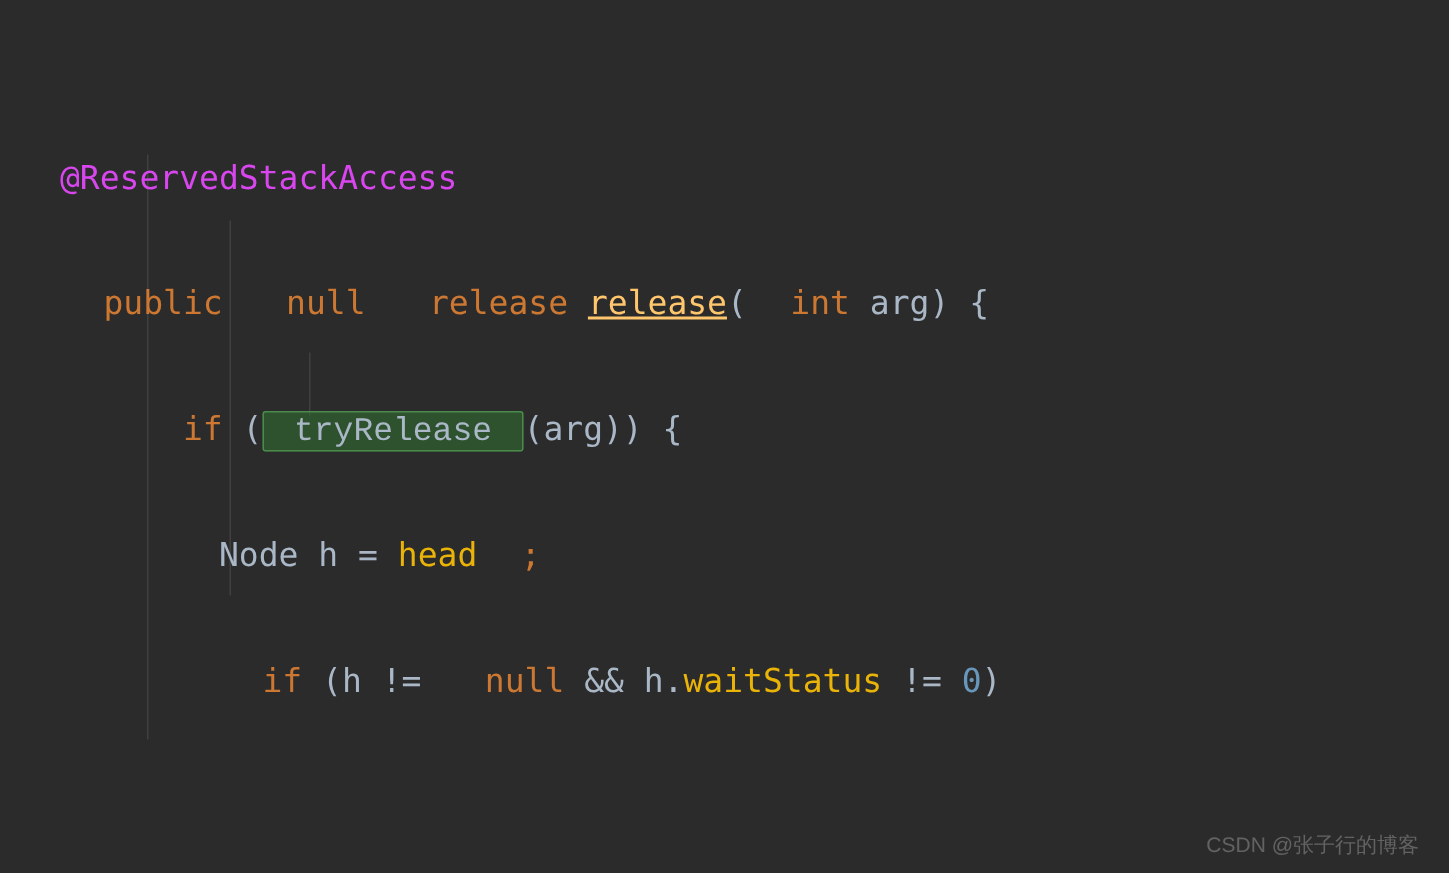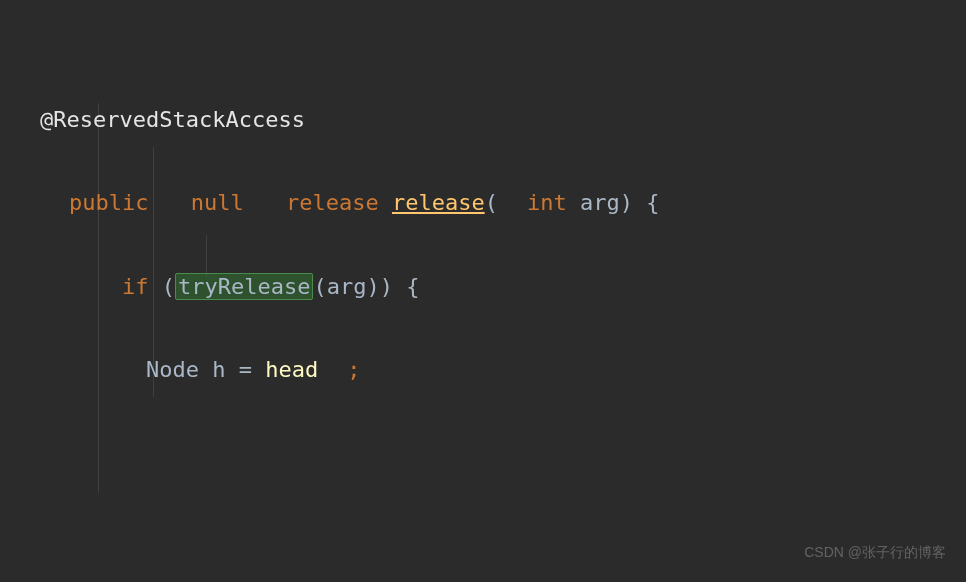--- a/index.html
+++ b/index.html
@@ -16,70 +16,72 @@
       color: #a9b7c6;
       width: 966px;
       height: 582px;
       overflow: hidden;
       position: relative;
     }
     .code-block {
       white-space: pre;
       position: relative;
     }
-    .annotation { color: #e5e5e5; }
+    .annotation { color: #d946ef; }
     .keyword { color: #cc7832; margin-left: 29px; }
     .method-decl { color: #ffc66d; text-decoration: underline; }
     .identifier { color: #a9b7c6; }
-    .field { color: #fef9c3; }
+    .field { color: #eab308; }
     .number { color: #6897bb; }
     .highlighted {
       background: rgba(50, 120, 50, 0.5);
       border: 1px solid #4a8a4a;
-      padding: 0px 2px;
+      padding: 0px 20px;
       border-radius: 2px;
+      font-family: Liberation Mono, monospace;
     }
     .line {
       display: block;
       position: relative;
     }
     .guide-wrapper {
       position: absolute;
       left: 0;
       top: 0;
       bottom: 0;
       pointer-events: none;
     }
     .vguide {
       position: absolute;
       width: 1px;
       background: #404040;
     }
     .watermark {
       position: absolute;
-      bottom: 16px;
+      bottom: 5px;
       right: 20px;
       font-size: 14px;
       color: rgba(200, 200, 200, 0.35);
       font-family: sans-serif;
       margin-left: 24px;
     }
   </style>
 </head>
 <body>
 
 <div class="code-block">
 <div class="guide-wrapper">
   <div class="vguide" style="left: 58px; top: 88px; height: 390px;"></div>
   <div class="vguide" style="left: 113px; top: 132px; height: 250px;"></div>
   <div class="vguide" style="left: 166px; top: 220px; height: 42px;"></div>
 </div>
 <span class="line"><span class="annotation">@ReservedStackAccess</span></span>
 <span class="line"><span class="keyword">public</span> <span class="keyword">null</span> <span class="keyword">release</span> <span class="method-decl">release</span><span class="identifier">(</span><span class="keyword">int</span> <span class="identifier">arg</span><span class="identifier">)</span><span class="identifier"> {</span></span>
 <span class="line">    <span class="keyword">if</span><span class="identifier"> (</span><span class="highlighted identifier">tryRelease</span><span class="identifier">(arg)) {</span></span>
 <span class="line">        <span class="identifier">Node</span> <span class="identifier">h</span><span class="identifier"> = </span><span class="field">head</span><span class="keyword">;</span></span>
+<span class="line">        <span class="keyword">if</span><span class="identifier"> (h != </span><span class="keyword">null</span><span class="identifier"> &amp;&amp; h.</span><span class="field">waitStatus</span><span class="identifier"> != </span><span class="number">0</span><span class="identifier">)</span></span>
 
 
 
 
 </div>
 
 <div class="watermark">CSDN @张子行的博客</div>
 
 </body></html>

